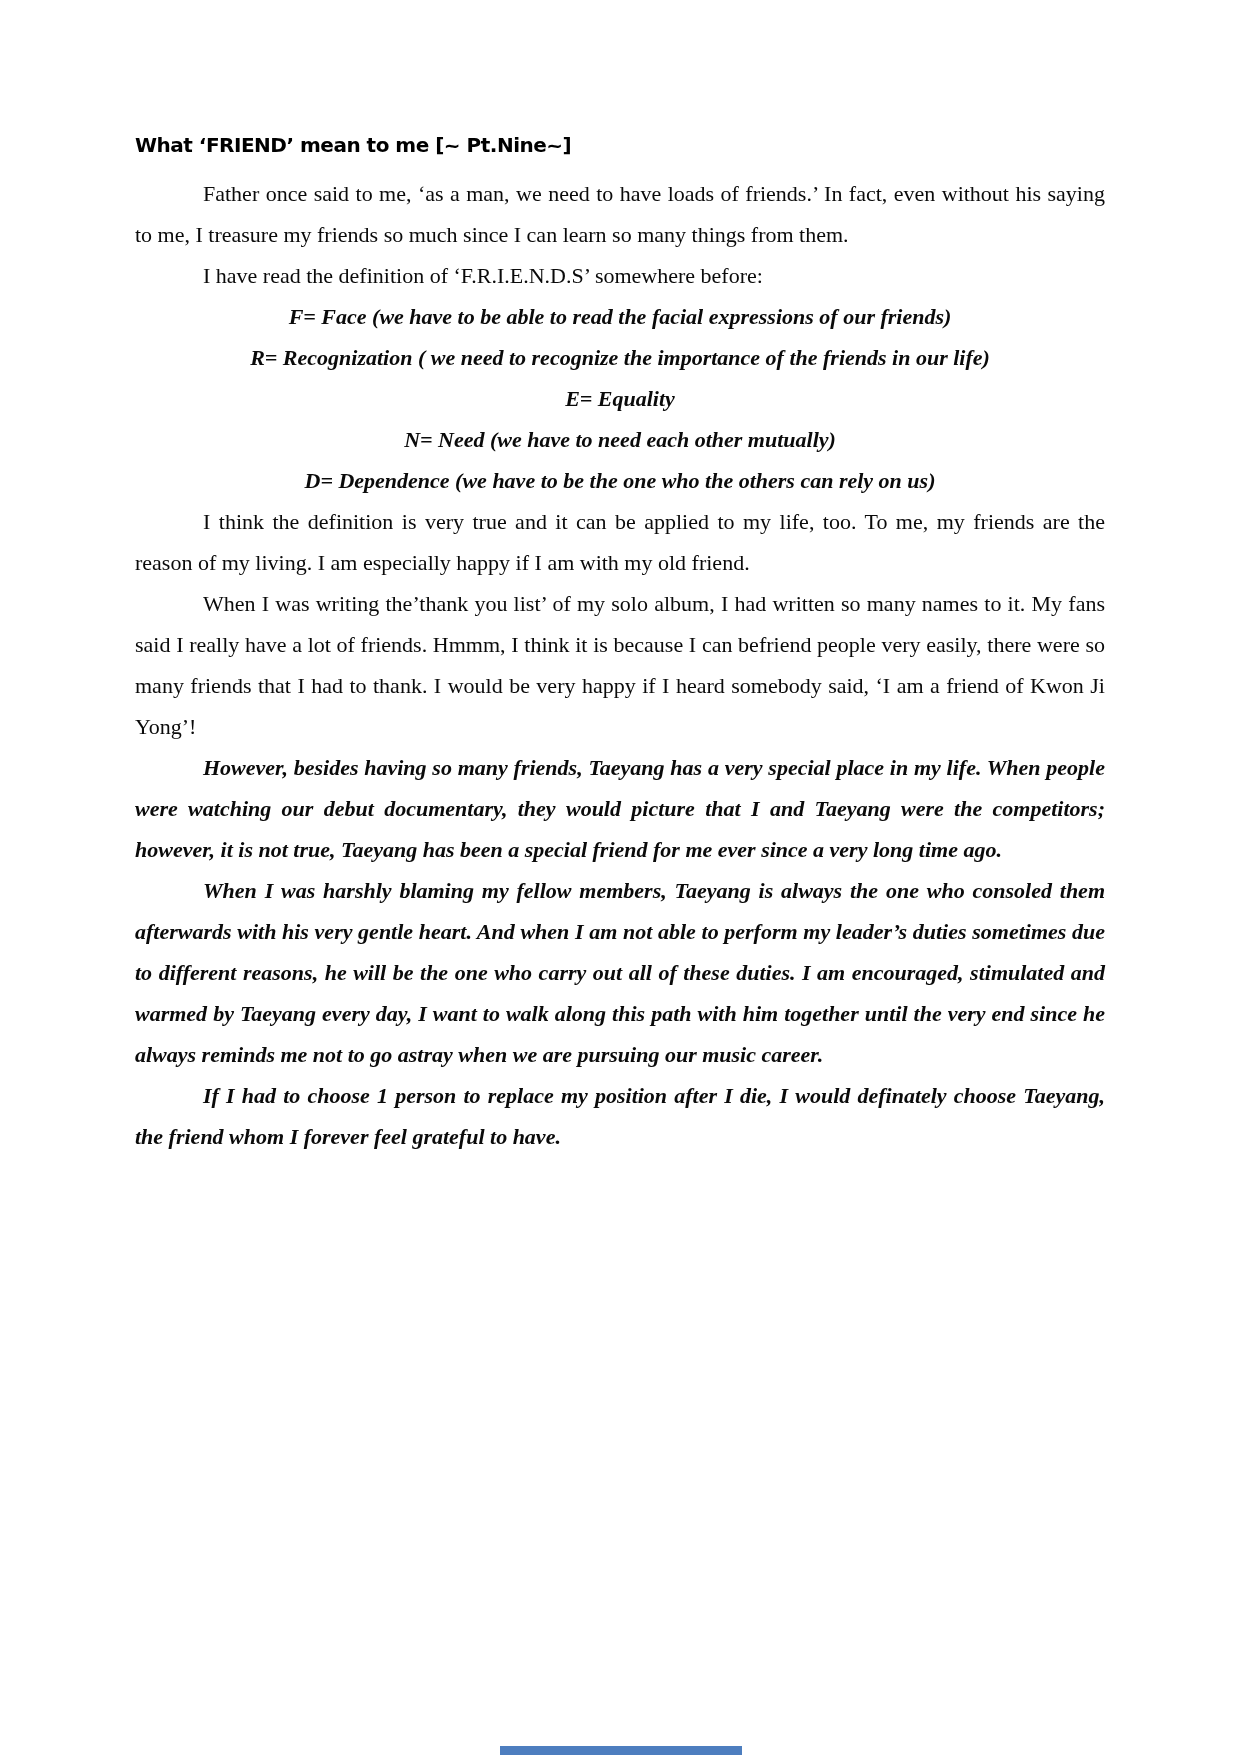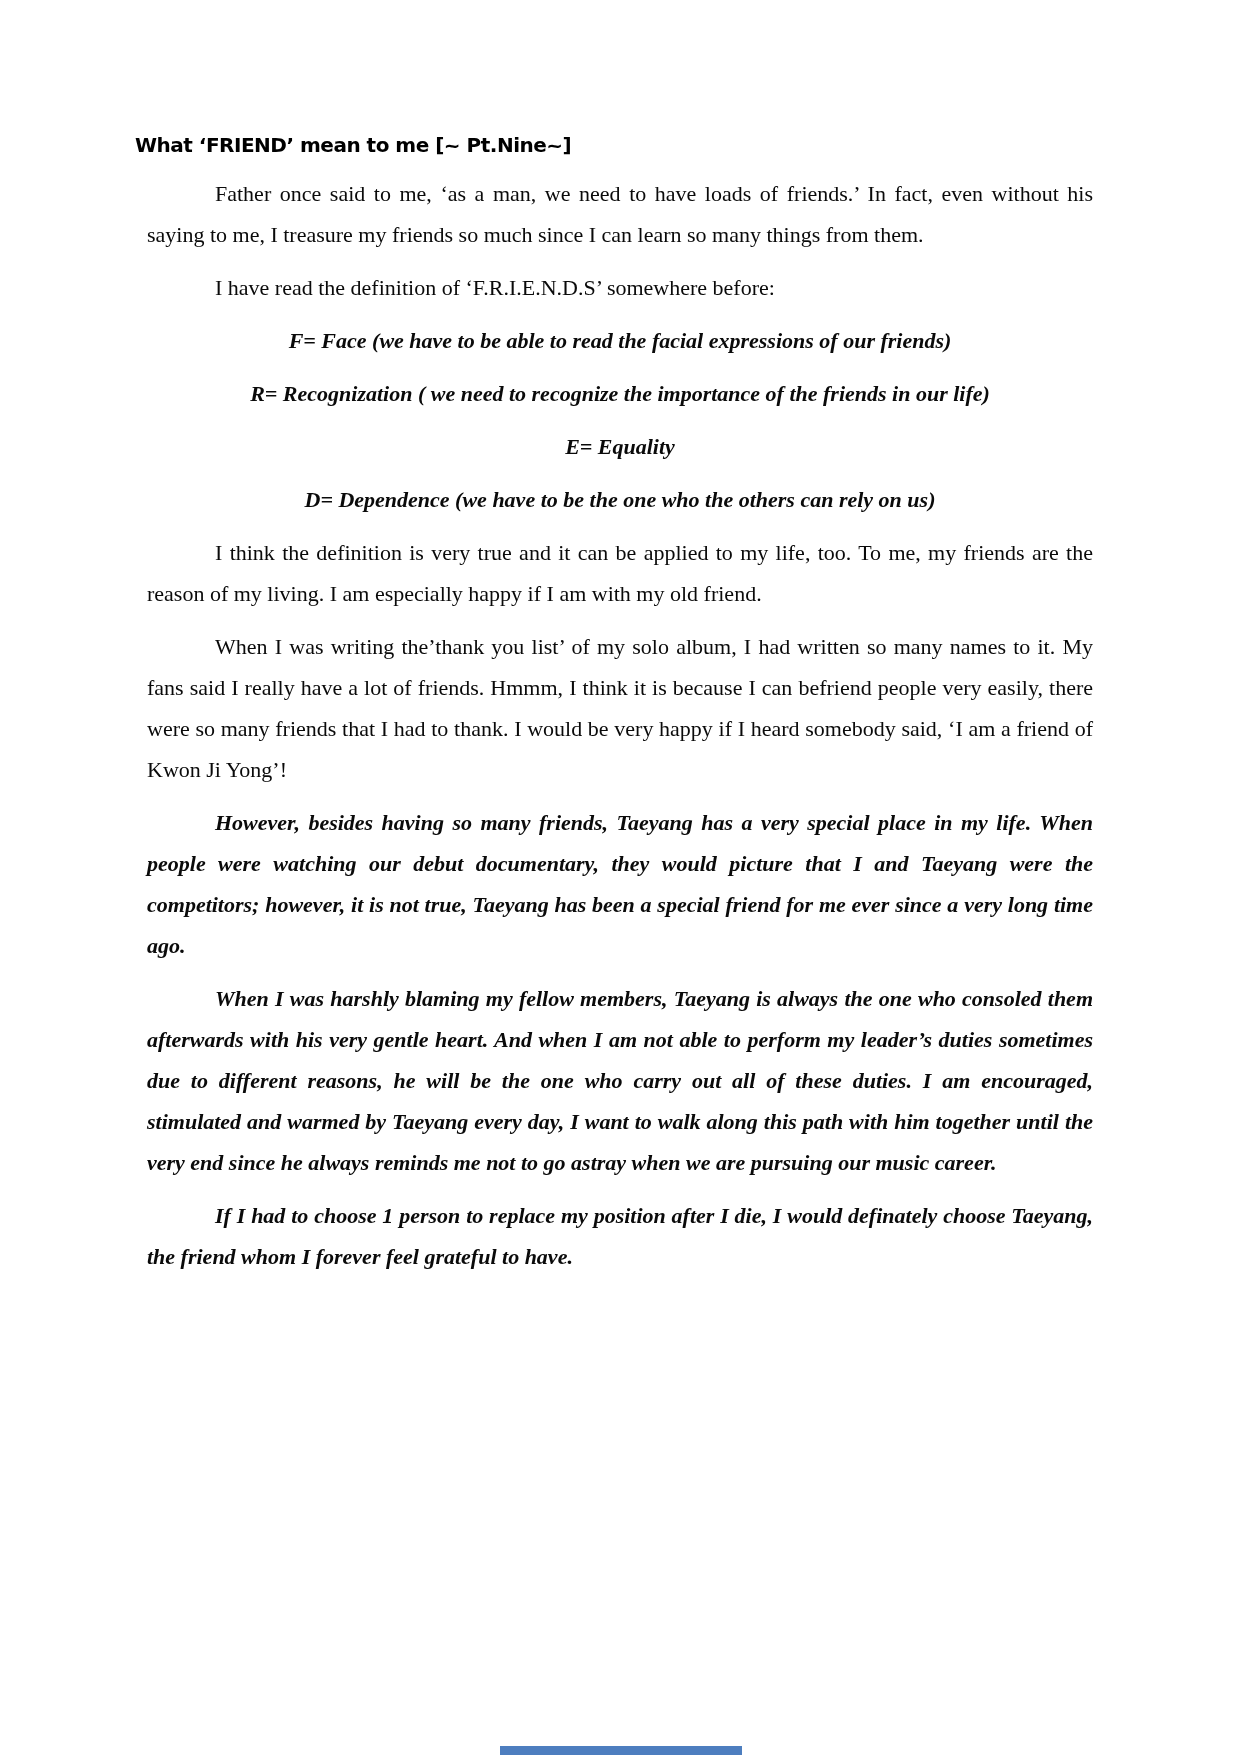--- a/index.html
+++ b/index.html
@@ -26,21 +26,21 @@
   .doc-title {
     font-family: "DejaVu Sans", sans-serif;
     font-weight: 800;
     font-size: 20px;
     letter-spacing: -0.5px;
     color: #000000;
     margin: 0 0 16px 0;
     line-height: 1.2;
   }
   .para {
-    margin: 12px;
+    margin: 0;
     font-size: 22px;
     line-height: 41px;
     text-align: justify;
     color: #0a0a0a;
   }
   .indent { text-indent: 68px; }
   .defn {
     font-weight: bold;
     font-style: italic;
     text-align: center;
@@ -68,20 +68,21 @@
 
   <p class="para indent">I have read the definition of ‘F.R.I.E.N.D.S’  somewhere before:</p>
 
   <p class="para defn">F= Face (we have to be able to read the facial expressions of our friends)</p>
 
   <p class="para defn">R= Recognization ( we need to recognize the importance of the friends in our life)</p>
 
 
   <p class="para defn">E= Equality</p>
 
+  <p class="para defn">N= Need (we have to need each other mutually)</p>
 
   <p class="para defn">D= Dependence (we have to be the one who the others can rely on us)</p>
 
   <p class="para indent">I think the definition is very true and it can be applied to my life, too. To me, my friends are the reason of my living. I am especially happy if I am with my old friend.</p>
 
   <p class="para indent">When I was writing the’thank you list’ of my solo album, I had written so many names to it. My fans said I really have a lot of friends. Hmmm, I think it is because I can befriend people very easily, there were so many friends that I had to thank. I would be very happy if I heard somebody said, ‘I am a friend of Kwon Ji Yong’!</p>
 
   <p class="para bi indent">However, besides having so many friends, Taeyang has a very special place in my life. When people were watching our debut documentary, they would picture that I and Taeyang were the competitors; however, it is not true, Taeyang has been a special friend for me ever since a very long time ago.</p>
 
   <p class="para bi indent">When I was harshly blaming my fellow members, Taeyang is always the one who consoled them afterwards with his very gentle heart. And when I am not able to perform my leader’s duties sometimes due to different reasons, he will be the one who carry out all of these duties. I am encouraged, stimulated and warmed by Taeyang every day, I want to walk along this path with him together until the very end since he always reminds me not to go astray when we are pursuing our music career.</p>

